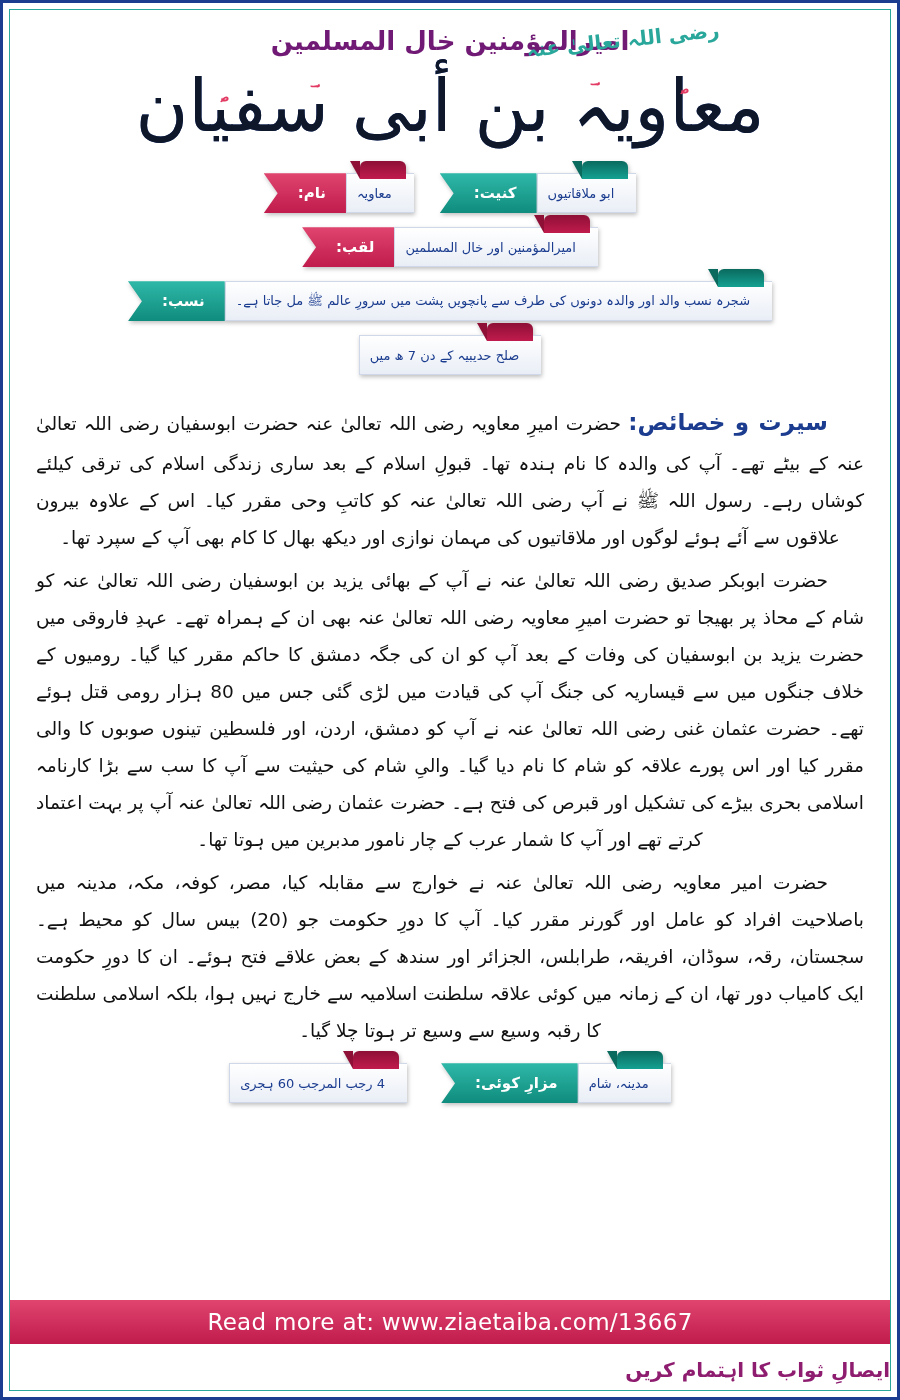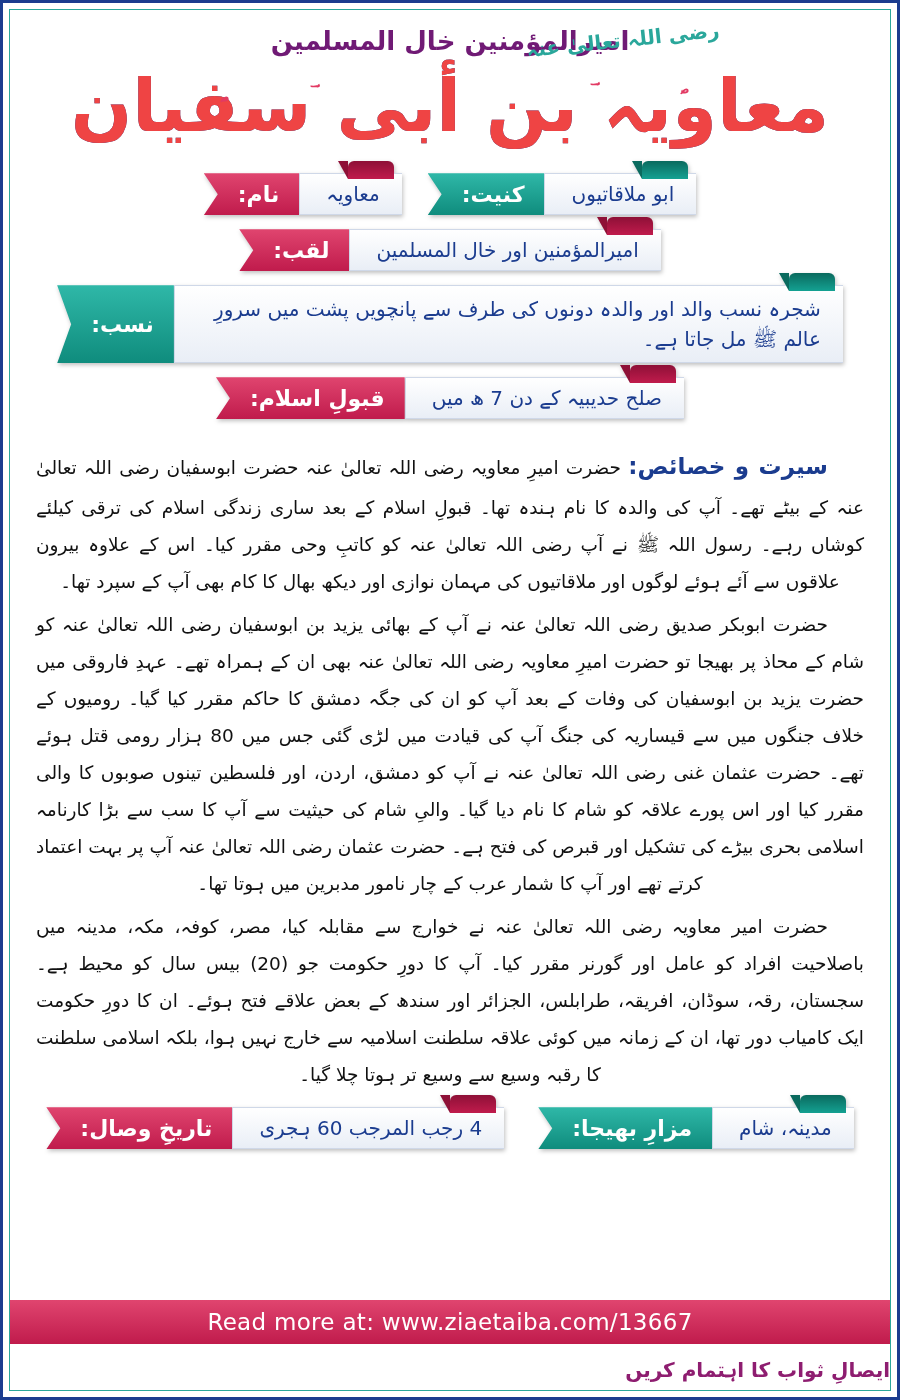--- a/index.html
+++ b/index.html
@@ -32,23 +32,23 @@
   }
   .title-small{
     color:#701a75;
     font-size:26px;
     font-weight:bold;
     letter-spacing:0;
     line-height:1.2;
     margin-bottom:2px;
   }
   .title-main{
-    color:#ef4444;
+    color:#0f172a;
     font-size:72px;
-    font-weight:bold;
+    font-weight:normal;
     line-height:1.25;
     margin-top:4px;
     text-shadow:0 0 0 #1b3c8f;
   }
   .honorific{
     position:absolute;
     right:170px;top:18px;
     color:#2aa79b;
     font-size:20px;
     font-weight:bold;
@@ -76,31 +76,31 @@
   }
   .ribbon{
     position:relative;
     display:flex;
     align-items:stretch;
     min-height:40px;
     filter:drop-shadow(1px 2px 2px rgba(0,0,0,.25));
   }
   .ribbon .label{
     color:#fff;
-    font-size:22px;
+    font-size:15px;
     font-weight:bold;
     padding:8px 20px 8px 34px;
     display:flex;align-items:center;
     white-space:nowrap;
     clip-path:polygon(0 0,100% 0,100% 100%,0 100%,14px 50%);
   }
   .ribbon .value{
     color:#1b3c8f;
-    font-size:20px;
-    padding:8px 22px 8px 26px;
+    font-size:13px;
+    padding:8px 22px 8px 10px;
     display:flex;align-items:center;
     white-space:nowrap;
     background:linear-gradient(180deg,#ffffff 0%,#e9eef6 100%);
     border:1px solid #cfd8e8;
     border-right:none;
   }
   .ribbon .value.wrap{white-space:normal;max-width:620px;line-height:1.5;}
   
   .pink .label{background:linear-gradient(180deg,#e0456f 0%,#c01b4c 100%);}
   
@@ -211,45 +211,43 @@
         <div class="ribbon teal">
           <div class="value wrap">شجرہ نسب والد اور والدہ دونوں کی طرف سے پانچویں پشت میں سرورِ عالم ﷺ مل جاتا ہے۔</div>
           <div class="label">نسب:</div>
           <div class="fold"></div>
         </div>
       </div>
 
       <div class="ribbon-row">
         <div class="ribbon pink">
           <div class="value">صلح حدیبیہ کے دن 7 ھ میں</div>
-          <div class="label">قبولِ اسلام:</div>
           <div class="fold"></div>
         </div>
       </div>
 
     </div>
 
     <div class="body-text">
       <p>
         <span class="heading-inline">سیرت و خصائص:</span>
         <span>حضرت امیرِ معاویہ رضی اللہ تعالیٰ عنہ حضرت ابوسفیان رضی اللہ تعالیٰ عنہ کے بیٹے تھے۔ آپ کی والدہ کا نام ہندہ تھا۔ قبولِ اسلام کے بعد ساری زندگی اسلام کی ترقی کیلئے کوشاں رہے۔ رسول اللہ ﷺ نے آپ رضی اللہ تعالیٰ عنہ کو کاتبِ وحی مقرر کیا۔ اس کے علاوہ بیرون علاقوں سے آئے ہوئے لوگوں اور ملاقاتیوں کی مہمان نوازی اور دیکھ بھال کا کام بھی آپ کے سپرد تھا۔</span>
       </p>
       <p>حضرت ابوبکر صدیق رضی اللہ تعالیٰ عنہ نے آپ کے بھائی یزید بن ابوسفیان رضی اللہ تعالیٰ عنہ کو شام کے محاذ پر بھیجا تو حضرت امیرِ معاویہ رضی اللہ تعالیٰ عنہ بھی ان کے ہمراہ تھے۔ عہدِ فاروقی میں حضرت یزید بن ابوسفیان کی وفات کے بعد آپ کو ان کی جگہ دمشق کا حاکم مقرر کیا گیا۔ رومیوں کے خلاف جنگوں میں سے قیساریہ کی جنگ آپ کی قیادت میں لڑی گئی جس میں 80 ہزار رومی قتل ہوئے تھے۔ حضرت عثمان غنی رضی اللہ تعالیٰ عنہ نے آپ کو دمشق، اردن، اور فلسطین تینوں صوبوں کا والی مقرر کیا اور اس پورے علاقہ کو شام کا نام دیا گیا۔ والیِ شام کی حیثیت سے آپ کا سب سے بڑا کارنامہ اسلامی بحری بیڑے کی تشکیل اور قبرص کی فتح ہے۔ حضرت عثمان رضی اللہ تعالیٰ عنہ آپ پر بہت اعتماد کرتے تھے اور آپ کا شمار عرب کے چار نامور مدبرین میں ہوتا تھا۔</p>
       <p>حضرت امیر معاویہ رضی اللہ تعالیٰ عنہ نے خوارج سے مقابلہ کیا، مصر، کوفہ، مکہ، مدینہ میں باصلاحیت افراد کو عامل اور گورنر مقرر کیا۔ آپ کا دورِ حکومت جو (20) بیس سال کو محیط ہے۔ سجستان، رقہ، سوڈان، افریقہ، طرابلس، الجزائر اور سندھ کے بعض علاقے فتح ہوئے۔ ان کا دورِ حکومت ایک کامیاب دور تھا، ان کے زمانہ میں کوئی علاقہ سلطنت اسلامیہ سے خارج نہیں ہوا، بلکہ اسلامی سلطنت کا رقبہ وسیع سے وسیع تر ہوتا چلا گیا۔</p>
     </div>
 
     <div class="bottom-ribbons">
       <div class="ribbon teal">
         <div class="value">مدینہ، شام</div>
-        <div class="label">مزارِ بھیجا:</div>
+        <div class="label">مزارِ کوئی:</div>
         <div class="fold"></div>
       </div>
       <div class="ribbon pink">
         <div class="value">4 رجب المرجب 60 ہجری</div>
-        <div class="label">تاریخِ وصال:</div>
         <div class="fold"></div>
       </div>
     </div>
 
     <div class="footer-bar">Read more at: www.ziaetaiba.com/13667</div>
     <div class="footer-note">ایصالِ ثواب کا اہتمام کریں</div>
 
   </div>
 </div>
 

